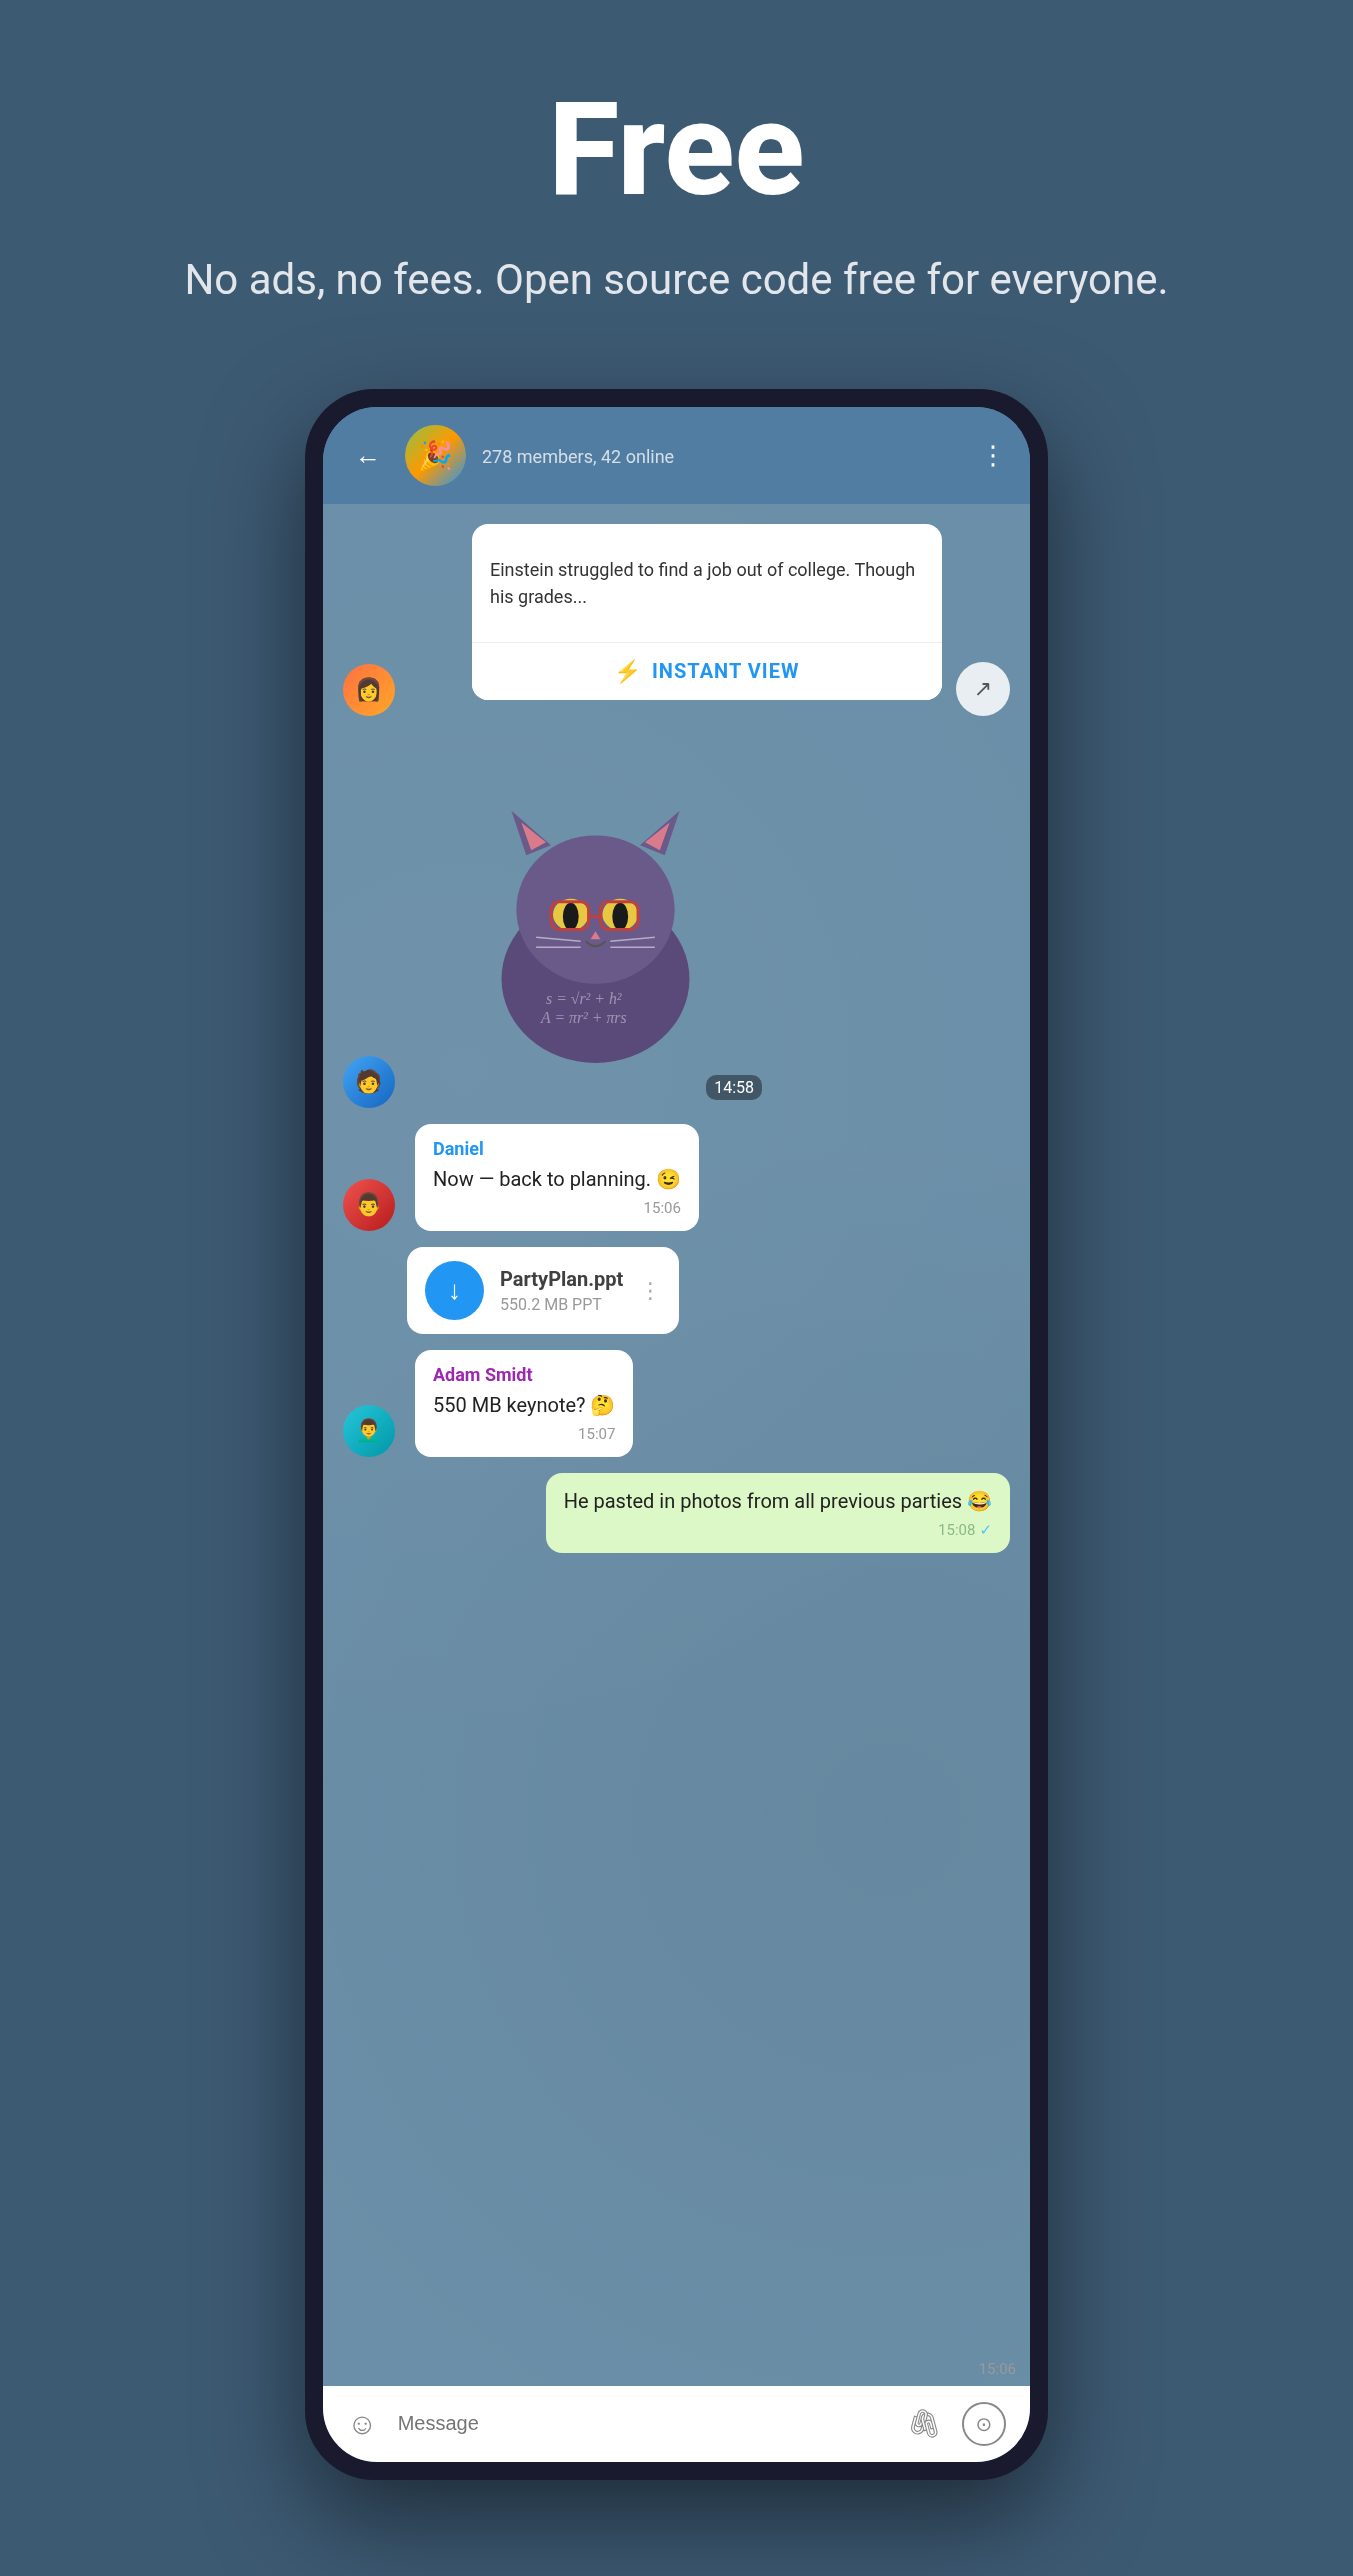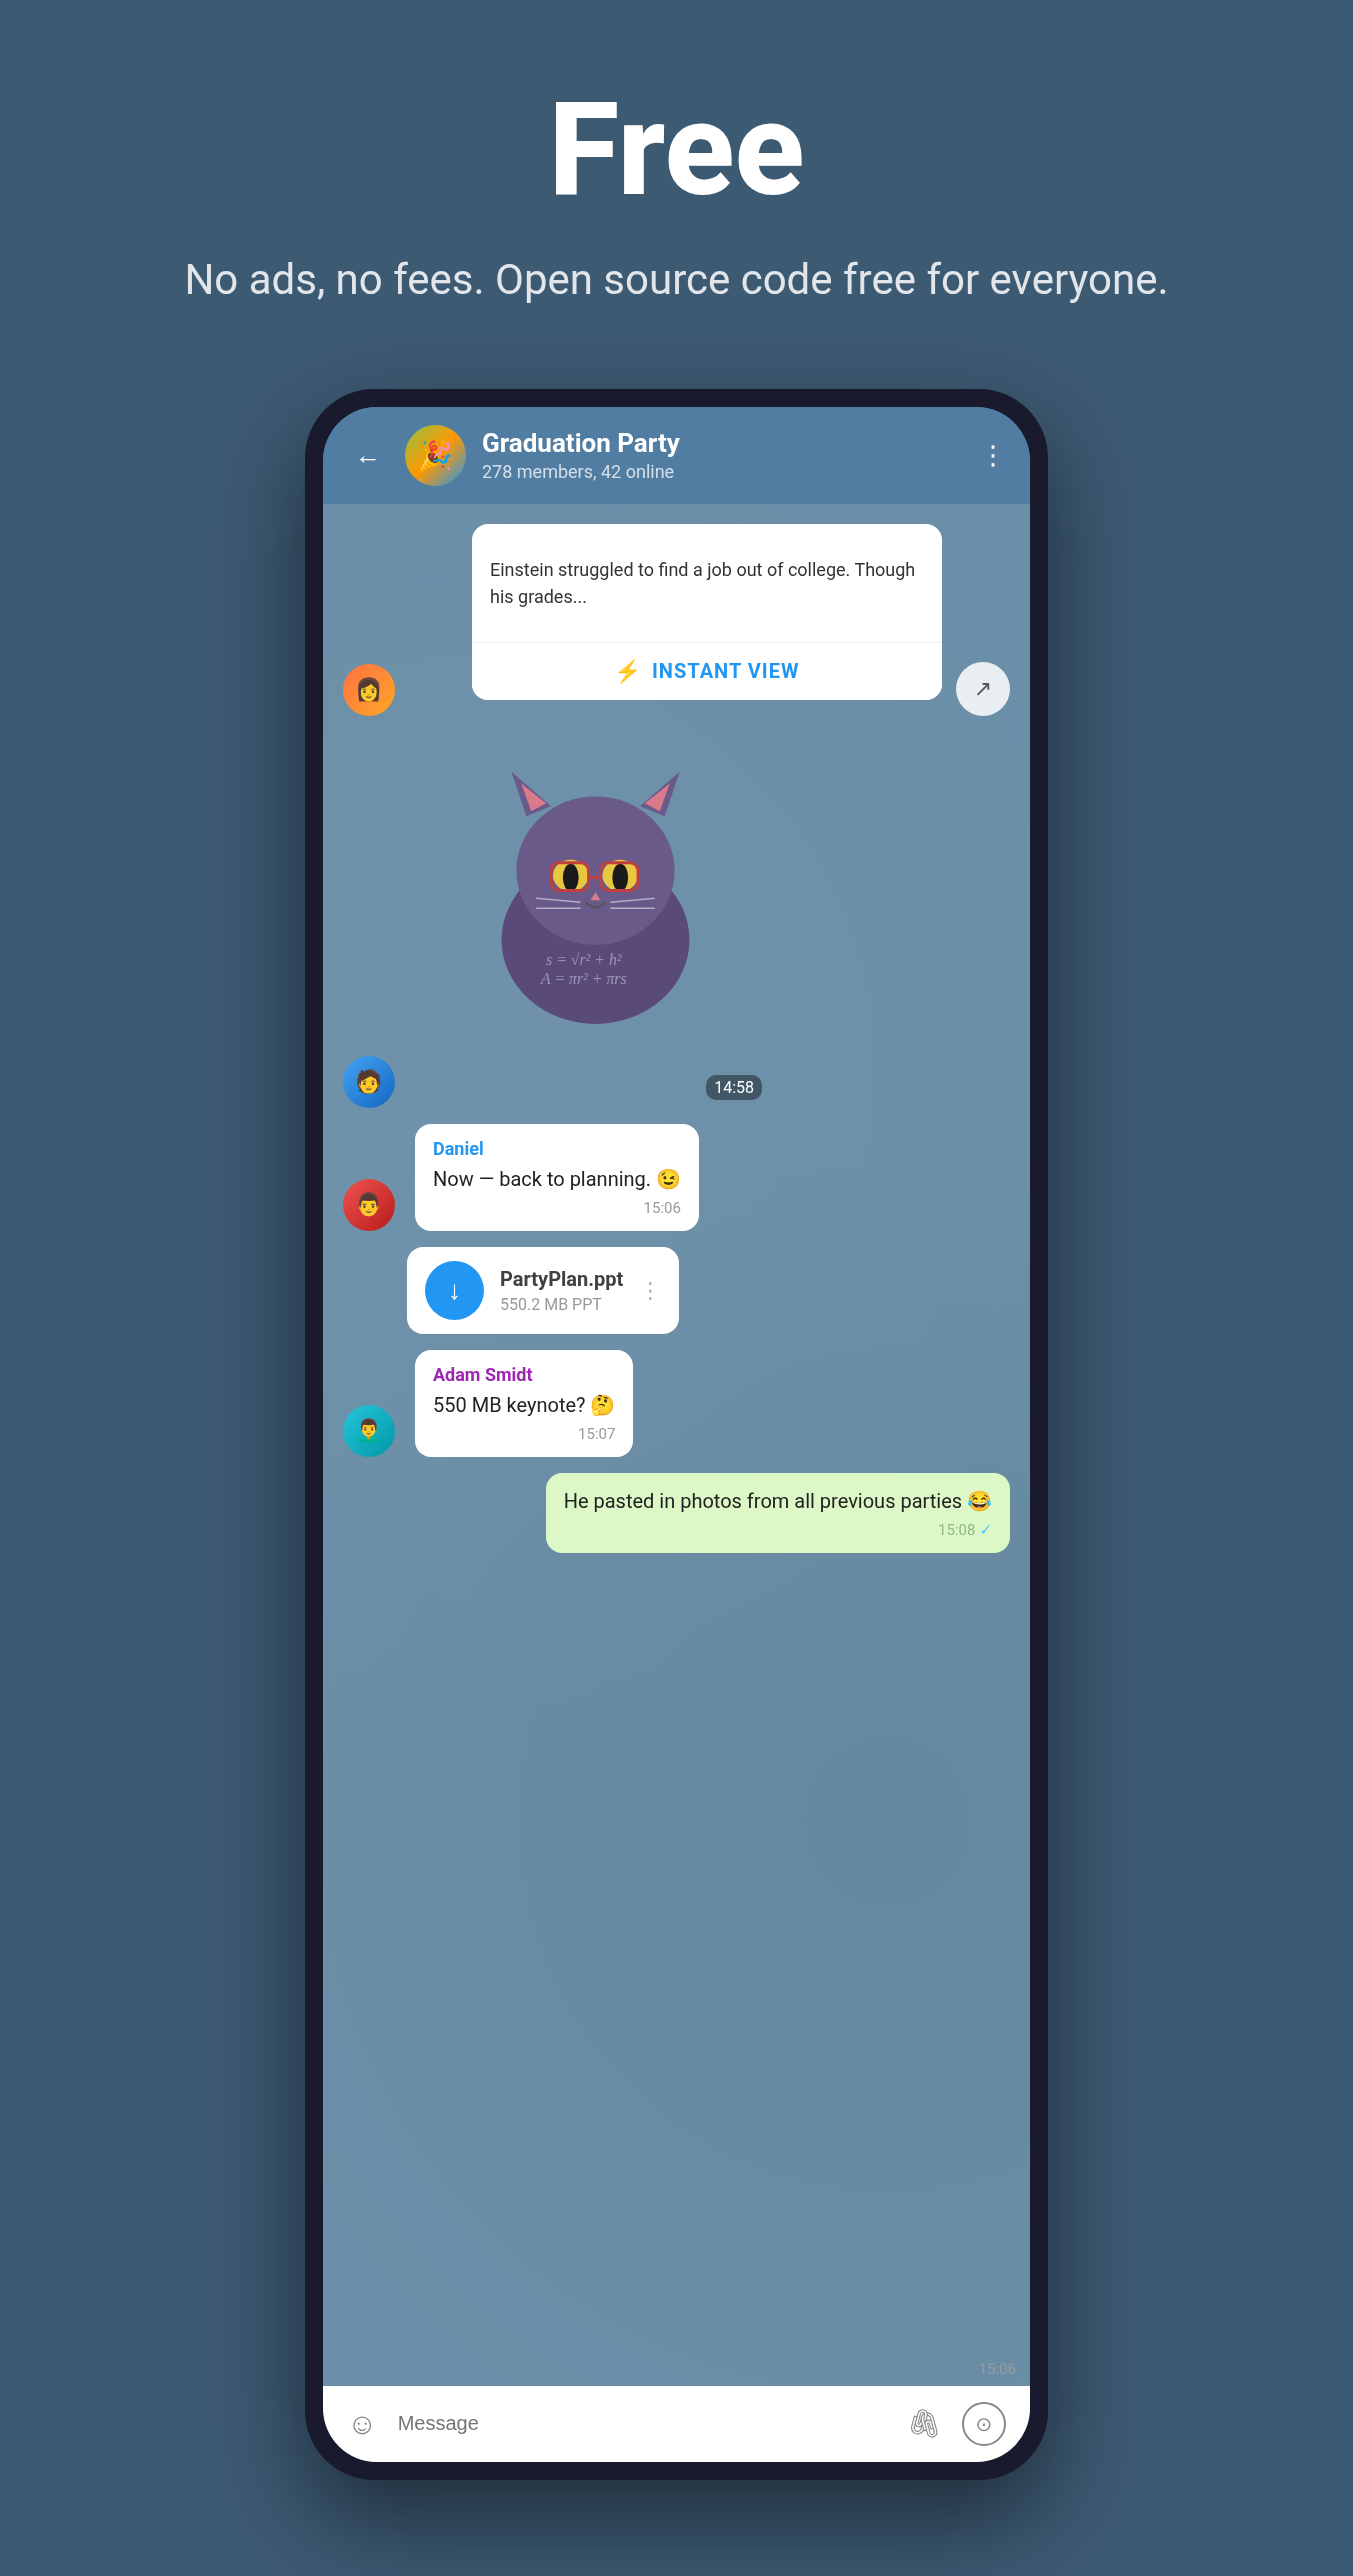--- a/index.html
+++ b/index.html
@@ -409,21 +409,20 @@
 </section>
 
 <div class="phone-wrapper">
   <div class="phone-outer">
     <div class="phone-inner">
 
       <div class="chat-header">
         <span class="back-arrow">←</span>
         <div class="avatar-group">🎉</div>
         <div class="chat-header-info">
-          <div class="chat-header-name">Graduation Party</div>
           <div class="chat-header-status">278 members, 42 online</div>
         </div>
         <span class="more-icon">⋮</span>
       </div>
 
       <div class="chat-area">
 
         <div class="iv-row">
           <div class="user-avatar avatar-female">👩</div>
           <div style="flex:1;">
@@ -442,21 +441,21 @@
           <div class="user-avatar avatar-male1">🧑</div>
           <div class="sticker-container">
             <div class="math-bg">
               <div>t = πr²</div>
               <div>A = πr² + πrs</div>
               <div>V = l³</div>
               <div>P = 2πr</div>
               <div>s = √(r² + h²)</div>
             </div>
 
-            <div style="display:flex;justify-content:center;height:100%;position:relative;">
+            <div style="display:flex;justify-content:center;align-items:center;height:100%;position:relative;">
               <svg class="cat-svg" viewBox="0 0 280 300">
 
                 <ellipse cx="140" cy="210" rx="95" ry="85" fill="#5a4a7a"></ellipse>
 
                 <ellipse cx="140" cy="140" rx="80" ry="75" fill="#6a5a8a"></ellipse>
 
                 <polygon points="70,85 55,40 95,75" fill="#6a5a8a"></polygon>
                 <polygon points="210,85 225,40 185,75" fill="#6a5a8a"></polygon>
 
                 <polygon points="75,80 65,52 90,72" fill="#d97b8a"></polygon>

